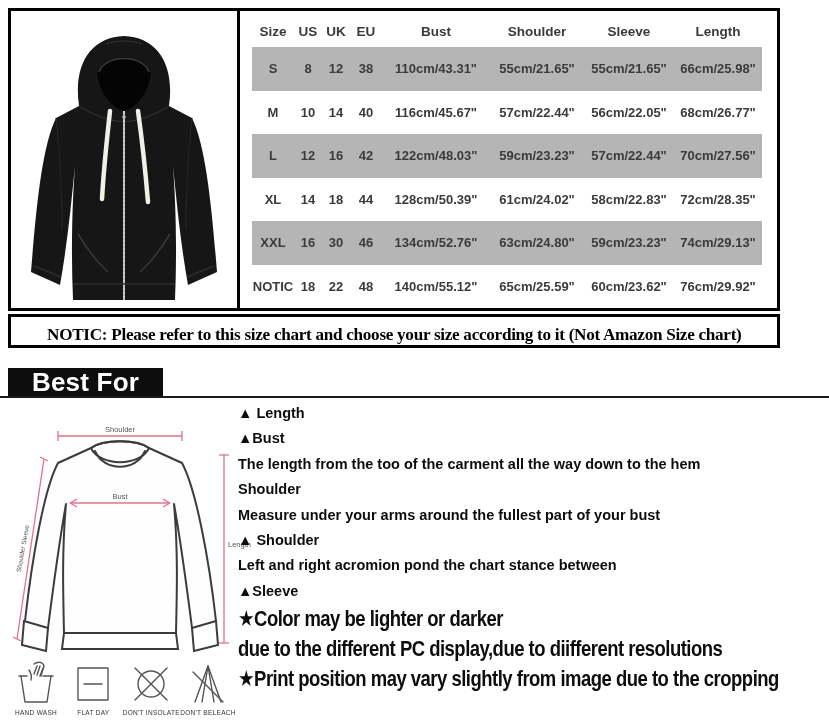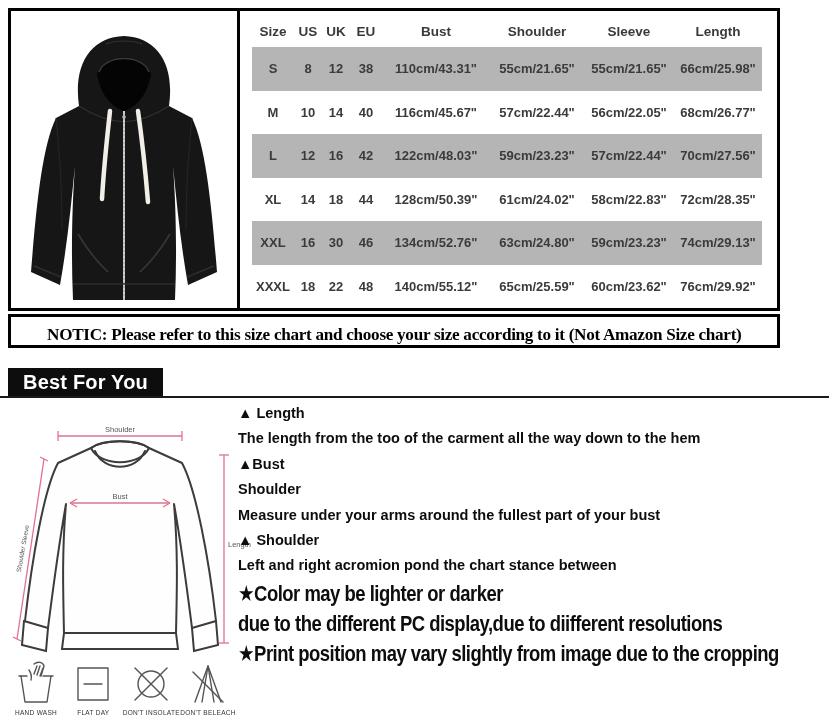--- a/index.html
+++ b/index.html
@@ -19,21 +19,21 @@
   .t-head,.t-row{display:grid;grid-template-columns:42px 28px 28px 32px 108px 94px 90px 88px;align-items:center;text-align:center;width:510px;}
   .t-head{height:31px;font-weight:bold;font-size:13.5px;color:#3a3a3a;}
   .t-row{height:43.5px;font-weight:bold;font-size:13px;color:#3b3b3b;}
   .t-row.hl{background:var(--hl);}
 
   
   .notic-box{position:absolute;left:8px;top:314px;width:772px;height:34px;border:3px solid #000;background:#fff;display:flex;align-items:flex-end;justify-content:center;overflow:hidden;}
   .notic-box span{font-family:"Liberation Serif","DejaVu Serif",serif;font-weight:bold;font-size:17.5px;letter-spacing:-0.3px;white-space:nowrap;transform:scaleX(0.98);color:#000;}
 
   
-  .banner{position:absolute;left:8px;top:368px;width:155px;height:29px;background:var(--banner-bg);color:#fff;font-weight:bold;font-size:20px;text-align:center;line-height:29px;letter-spacing:0.2px;}
+  .banner{position:absolute;left:8px;top:368px;width:155px;height:29px;background:var(--banner-bg);color:#fff;font-weight:bold;font-size:26px;text-align:center;line-height:29px;letter-spacing:0.2px;}
   .banner-rule{position:absolute;left:0;top:396px;width:829px;height:2px;background:#1a1a1a;}
 
   
   .diagram{position:absolute;left:0;top:399px;}
   .diagram text{fill:#555;font-family:"Liberation Sans","DejaVu Sans",sans-serif;}
   .garment{fill:#fefefe;stroke:#3c3c3c;stroke-width:2;stroke-linejoin:round;stroke-linecap:round;}
   .garment-line{fill:none;stroke:#3c3c3c;stroke-width:2;stroke-linecap:round;}
   .mline{stroke:var(--pink);stroke-width:1.3;fill:none;}
 
   
@@ -139,21 +139,21 @@
     <span>XXL</span>
     <span>16</span>
     <span>30</span>
     <span>46</span>
     <span>134cm/52.76"</span>
     <span>63cm/24.80"</span>
     <span>59cm/23.23"</span>
     <span>74cm/29.13"</span>
   </div>
         <div class="t-row">
-    <span>XXXL</span>
+    <span>NOTIC</span>
     <span>18</span>
     <span>22</span>
     <span>48</span>
     <span>140cm/55.12"</span>
     <span>65cm/25.59"</span>
     <span>60cm/23.62"</span>
     <span>76cm/29.92"</span>
   </div>
       </div>
   </div>
@@ -194,26 +194,27 @@
   </g>
 
   <text x="120" y="33" font-size="7.5" text-anchor="middle">Shoulder</text>
   <text x="120" y="100" font-size="7.5" text-anchor="middle">Bust</text>
   <text x="228" y="148" font-size="7.5" text-anchor="start">Length</text>
   <text x="25" y="150" font-size="6.5" text-anchor="middle" transform="rotate(-80 25 150)">Shoulder Sleeve</text>
 </svg>
 
 <div class="guide">
     <div class="g-line heading">▲ Length</div>
+    <div class="g-line heading">▲Bust</div>
     <div class="g-line body">The length from the too of the carment all the way down to the hem</div>
-    <div class="g-line heading">▲Bust</div>
     <div class="g-line body">Shoulder</div>
     <div class="g-line body">Measure under your arms around the fullest part of your bust</div>
     <div class="g-line heading">▲ Shoulder</div>
     <div class="g-line body">Left and right acromion pond the chart stance between</div>
+    <div class="g-line heading">▲Sleeve</div>
     <div class="g-line big">★Color may be lighter or darker</div>
     <div class="g-line big">due to the different PC display,due to diifferent resolutions</div>
     <div class="g-line big">★Print position may vary slightly from image due to the cropping</div>
   </div>
 
 <div class="care-row">
   <div class="care-item">
     <svg width="38" height="46" viewBox="0 0 38 46">
       <path d="M4,16 L8,42 L30,42 L34,16"></path>
       <path d="M2,16 L10,16 M26,16 L36,16"></path>

